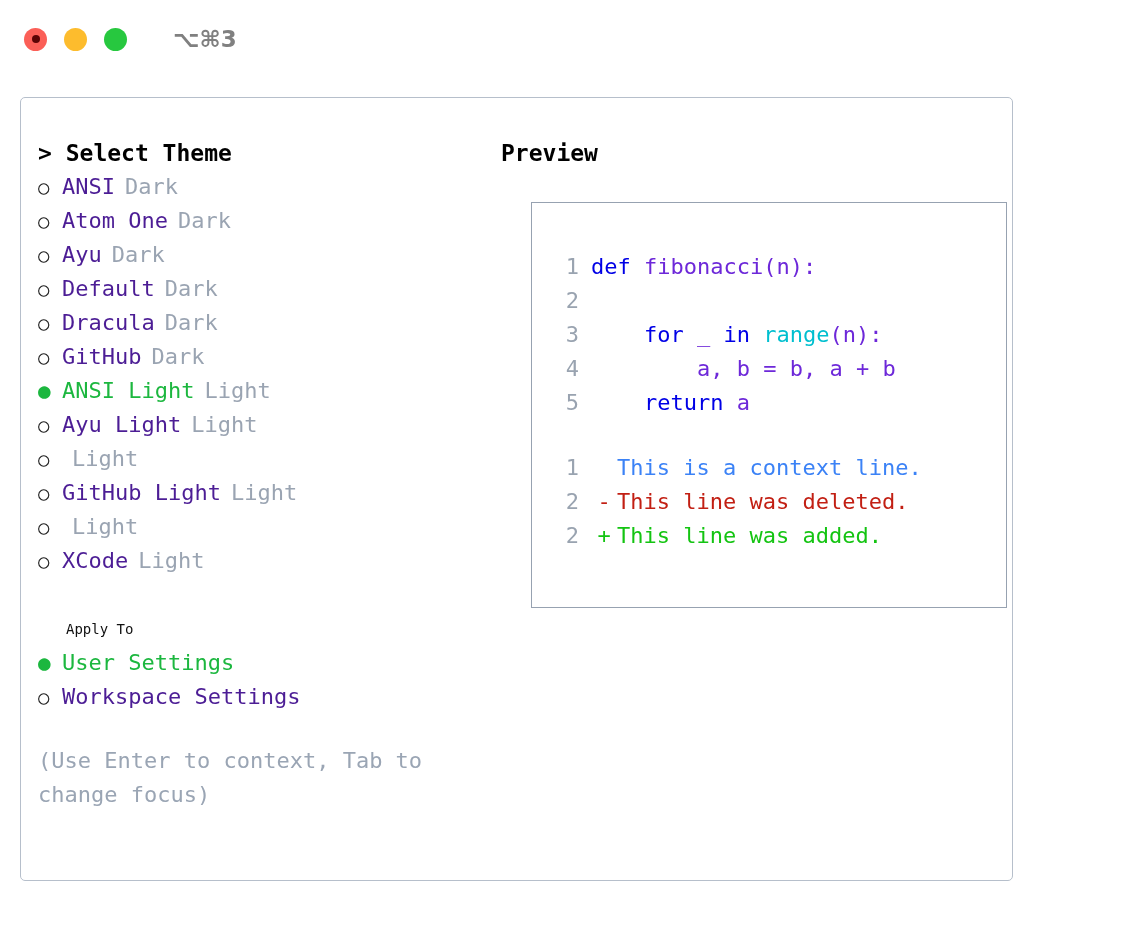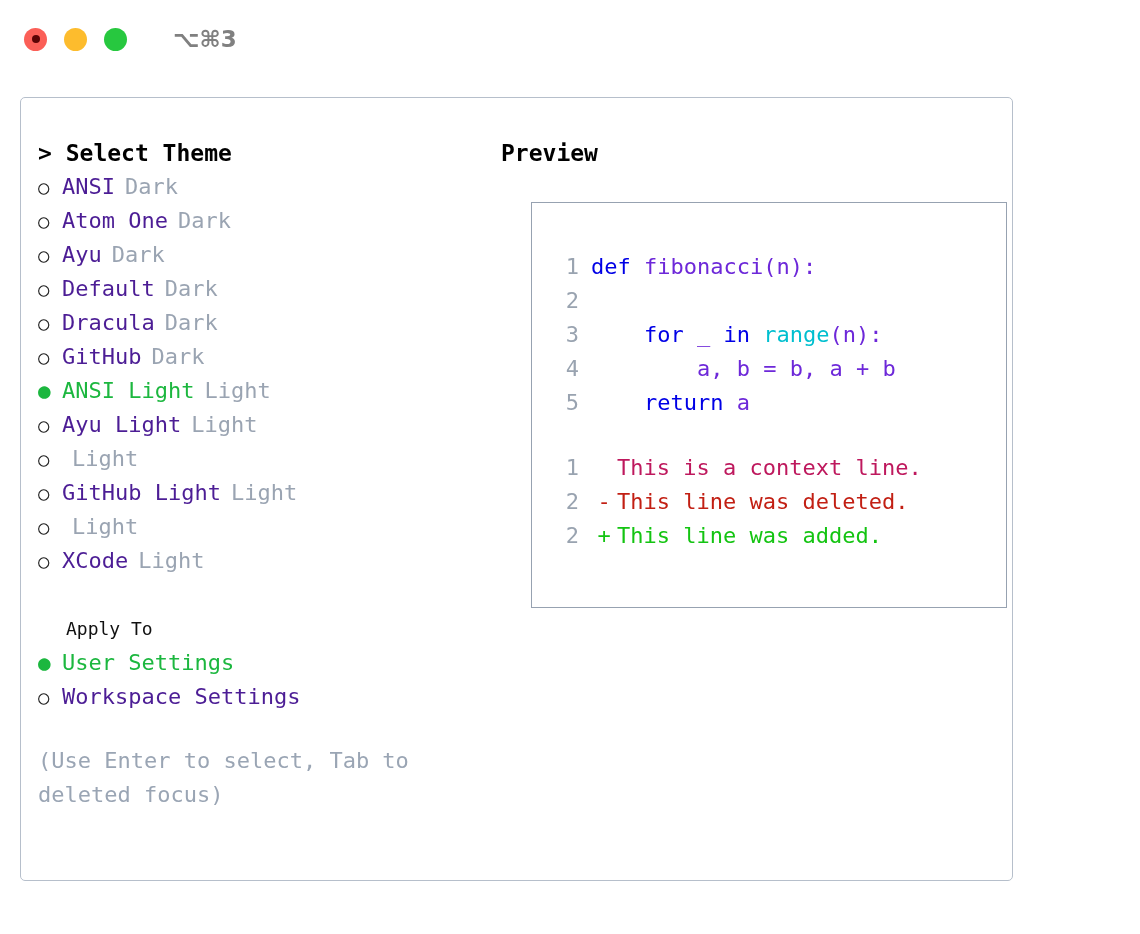--- a/index.html
+++ b/index.html
@@ -131,21 +131,21 @@
     color: #1cb73f;
   }
   .opt-tag {
     color: #9aa4b2;
     margin-left: 10px;
   }
 
   .spacer-row { height: 34px; }
 
   .apply-heading {
-    font-size: 18px;
+    font-size: 14px;
     color: #111111;
     line-height: 34px;
     padding-left: 28px;
     white-space: pre;
   }
 
   #hint {
     margin-top: 30px;
     font-size: 22px;
     line-height: 34px;
@@ -201,21 +201,21 @@
     font-size: 22px;
     line-height: 34px;
     height: 34px;
     white-space: pre;
   }
   .diff-sign {
     width: 26px;
     flex: 0 0 26px;
     text-align: center;
   }
-  .diff-ctx  { color: #be185d; }
+  .diff-ctx  { color: #3b82f6; }
   .diff-del  { color: #c21f13; }
   .diff-add  { color: #14c412; }
 </style>
 </head>
 <body>
 
 <div id="window">
 
   <div id="titlebar">
     <div class="traffic-lights">
@@ -251,21 +251,21 @@
 
       <div class="spacer-row"></div>
 
       <div class="apply-heading">Apply To</div>
 
       <div id="apply-list">
           <div class="opt-row"><span class="bullet sel">●</span><span class="opt-label sel">User Settings</span></div>
           <div class="opt-row"><span class="bullet">○</span><span class="opt-label">Workspace Settings</span></div>
         </div>
 
-      <div id="hint">(Use Enter to select, Tab to deleted focus)</div>
+      <div id="hint">(Use Enter to context, Tab to change focus)</div>
     </div>
 
     <div id="right-col">
 
       <div class="col-heading">Preview</div>
 
       <div id="preview-box">
         <div id="code-area">
             <div class="code-line"><span class="lineno">1</span><span><span class="tok-kw">def </span><span class="tok-txt">fibonacci(n):</span></span></div>
             <div class="code-line"><span class="lineno">2</span></div>

